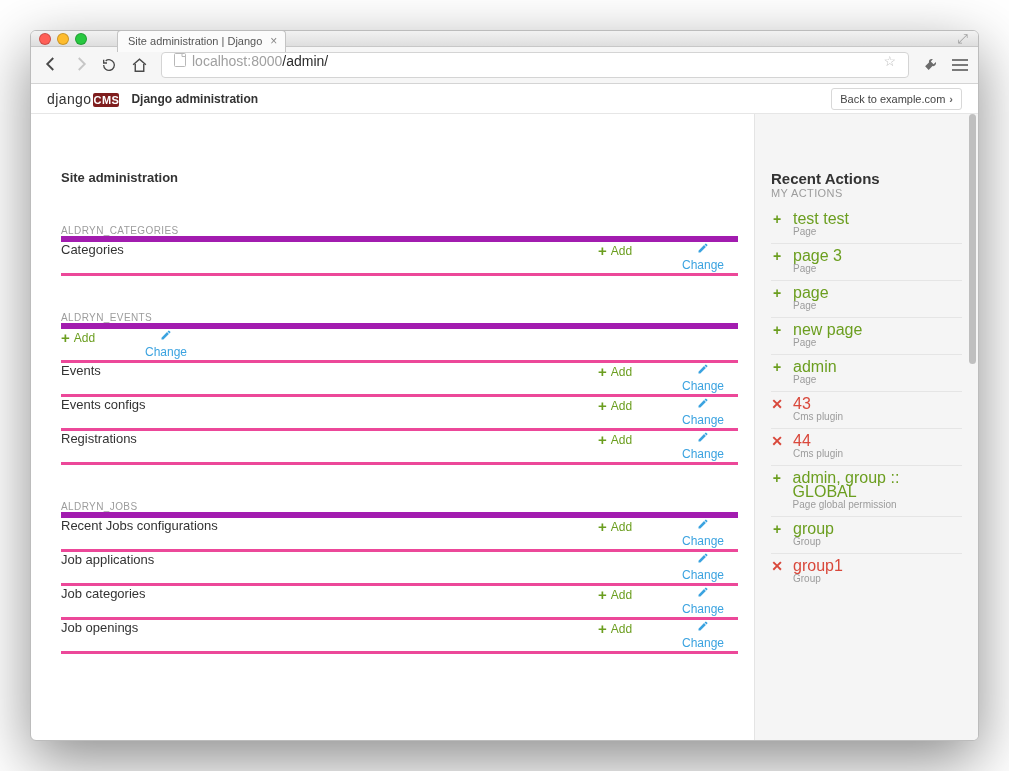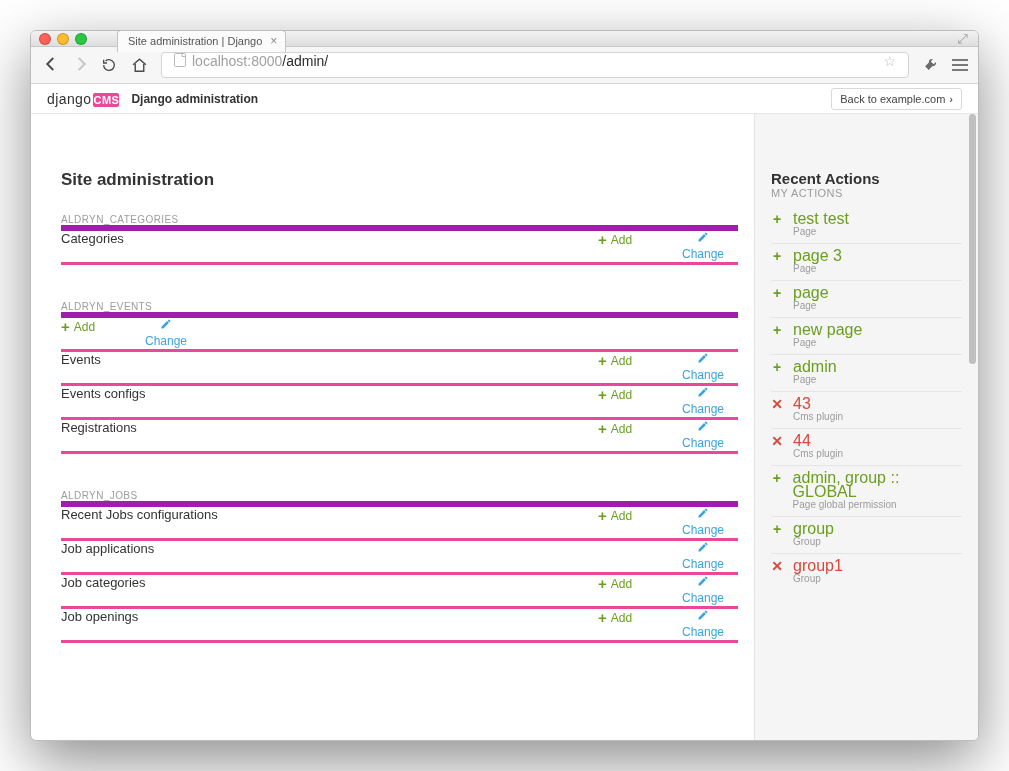--- a/index.html
+++ b/index.html
@@ -111,21 +111,21 @@
     display: flex;
     align-items: center;
     padding: 0 16px;
     font-size: 12px;
     color: #333;
     justify-content: space-between;
     background: #fff;
   }
   .brand { display:flex; align-items:center; gap:12px;}
   .logo { font-weight: 300; letter-spacing: 0.4px; font-size: 14px;}
-  .logo b { background:#ec4899; color:#fff; border-radius:2px; padding:1px 0; font-weight:700; font-size:11px; letter-spacing:0.5px; margin-left:2px;}
+  .logo b { background:#7f1d1d; color:#fff; border-radius:2px; padding:1px 0; font-weight:700; font-size:11px; letter-spacing:0.5px; margin-left:2px;}
   .admin-title { font-weight:700; font-size:12px; }
   .back-btn {
     border: 1px solid #d8d8d8;
     border-radius: 3px;
     padding: 4px 8px;
     font-size: 11px;
     color: #444;
     display:flex; align-items:center; gap:4px;
     cursor:pointer;
   }
@@ -134,24 +134,24 @@
   .layout {
     display: flex;
     height: calc(100% - 30px);
   }
   .main {
     flex: 1;
     padding: 56px 16px 20px 30px;
     overflow-y: auto;
   }
   .page-title {
-    font-size: 17px;
+    font-size: 13px;
     font-weight: 700;
     color: #333;
-    margin-bottom: 24px;
+    margin-bottom: 40px;
   }
   .app-section { margin-bottom: 36px; }
   .app-caption {
     font-size: 10px;
     color: #9c9c9c;
     letter-spacing: 0.4px;
     border-bottom: 6px solid #a21caf;
   }
   .model-row {
     display: flex;

